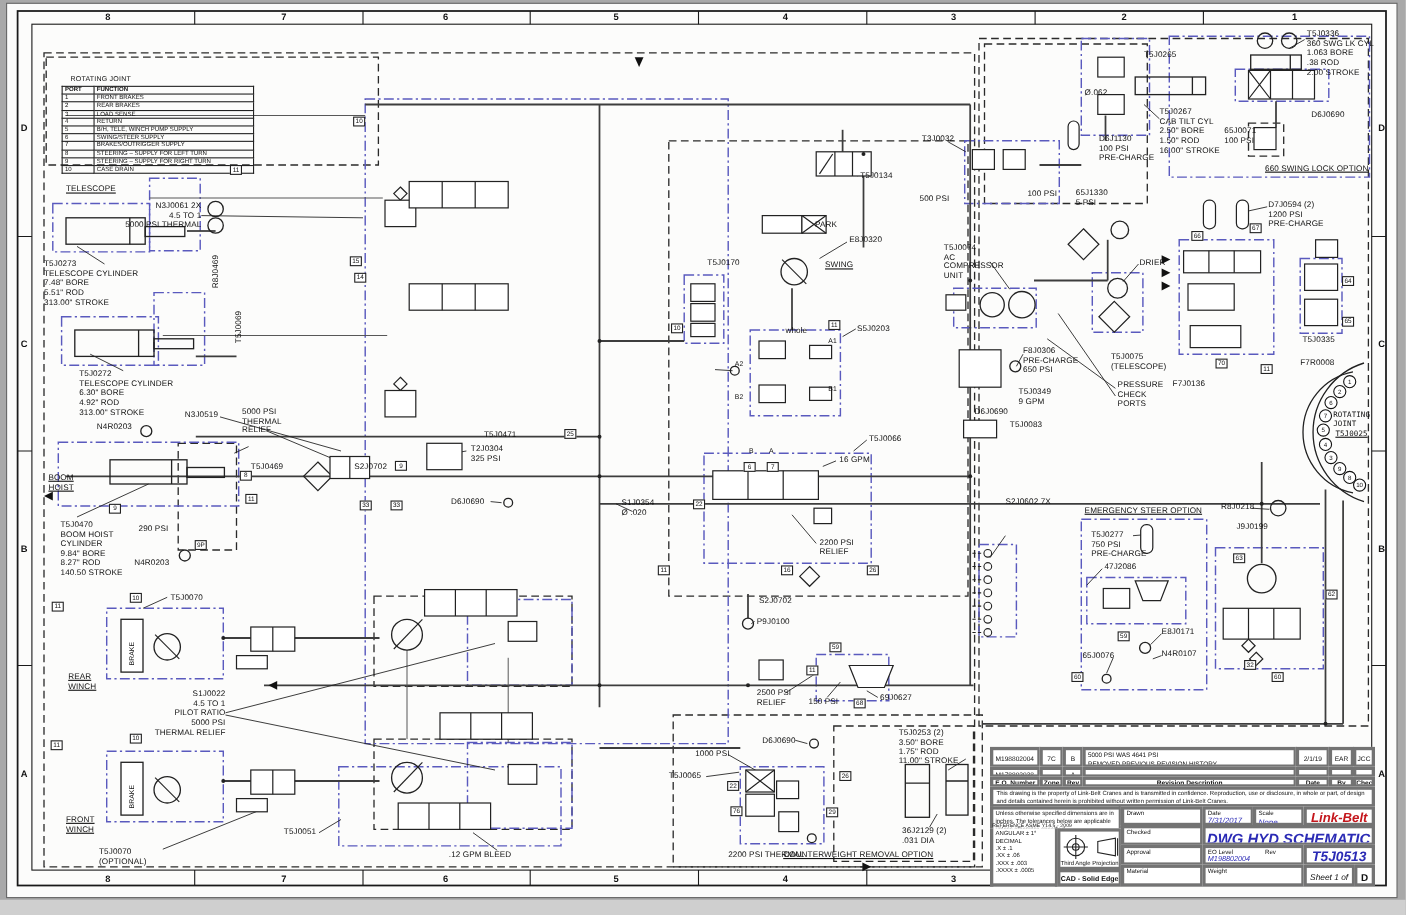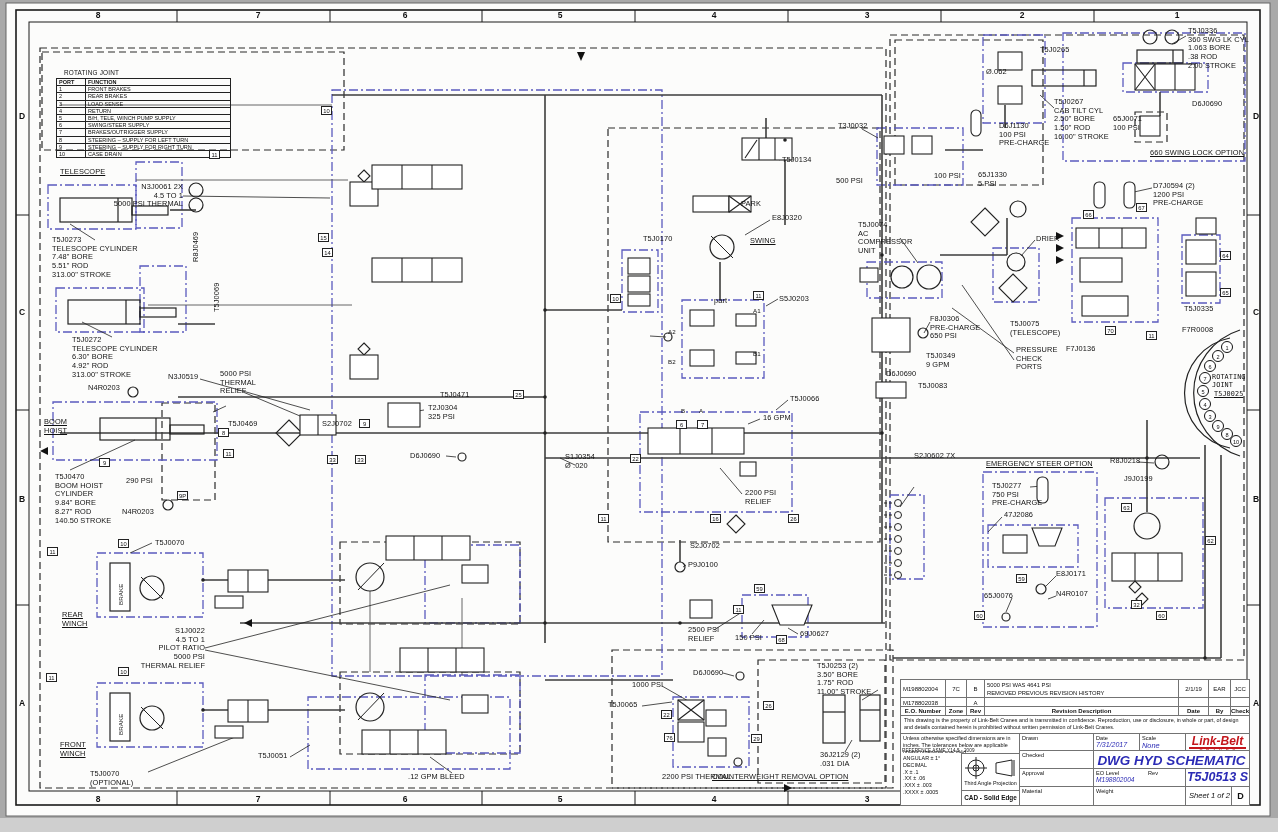--- a/index.html
+++ b/index.html
@@ -12,21 +12,21 @@
   .lbl.ra{text-align:right;}
   .lbl.sm{font-size:6.2px;}
   .lbl.rot{transform:rotate(-90deg);transform-origin:left top;}
   .tag{position:absolute;min-width:11px;height:9px;padding:0 1px;border:1px solid #222;background:#fff;font-size:5.8px;line-height:9px;text-align:center;color:#111;box-sizing:border-box;}
   .port{position:absolute;width:12px;height:12px;border:1px solid #111;border-radius:50%;background:#fff;font-size:5.6px;line-height:12px;text-align:center;color:#111;box-sizing:border-box;}
   .rjt{position:absolute;left:56px;top:78px;border-collapse:collapse;}
   .rjt td{border:1px solid #222;font-size:5.5px;line-height:6.2px;padding:0 2px;color:#111;white-space:nowrap;}
   .rjt .c1{width:24px;}
   .rjt-title{position:absolute;left:64px;top:69px;font-size:6.4px;color:#111;letter-spacing:.2px;}
   
-  .cell{position:absolute;border:1px solid #737373;box-sizing:border-box;font-size:6px;color:#111;background:#fff;overflow:hidden;}
+  .cell{position:absolute;border:3px solid #737373;box-sizing:border-box;font-size:6px;color:#111;background:#fff;overflow:hidden;}
   .cell .cl{font-size:5.6px;padding:1px 0 0 2px;display:block;}
   .hv{color:#2b2bb5;font-style:italic;}
   .tb-title{font-size:13.5px;font-weight:bold;text-align:center;line-height:19px;}
   .tb-num{font-size:12.5px;font-weight:bold;text-align:center;line-height:16px;}
   .logo1{display:block;color:#c4161c;font-weight:bold;font-style:italic;font-size:12px;line-height:12px;text-align:center;border-bottom:2px solid #c4161c;margin:1px 3px 0 3px;}
   .logo2{display:block;color:#c4161c;font-size:4.6px;letter-spacing:3.4px;text-align:center;padding-left:3px;}
   .tiny{font-size:5.4px;line-height:1.25;}
 </style>
 </head>
 <body>
@@ -456,39 +456,39 @@
           <td>10</td>
           <td>CASE DRAIN</td>
         </tr>
 </tbody>
     </table>
 
 <div class="lbl u" style="left:60px;top:168px">TELESCOPE</div>
 <div class="lbl ra" style="left:68px;top:183px;width:115px">N3J0061 2X
 4.5 TO 1
 5000 PSI THERMAL</div>
-<div class="lbl" style="left:52px;top:236px">T5J0273
+<div class="lbl" style="left:40px;top:236px">T5J0273
 TELESCOPE CYLINDER
 7.48" BORE
 5.51" ROD
 313.00" STROKE</div>
 <div class="lbl rot" style="left:192px;top:262px">R8J0469</div>
 <div class="lbl rot" style="left:213px;top:312px">T5J0069</div>
 <div class="lbl" style="left:72px;top:336px">T5J0272
 TELESCOPE CYLINDER
 6.30" BORE
 4.92" ROD
 313.00" STROKE</div>
 <div class="lbl" style="left:168px;top:373px">N3J0519</div>
 <div class="lbl" style="left:220px;top:370px">5000 PSI
 THERMAL
 RELIEF</div>
 <div class="lbl" style="left:88px;top:384px">N4R0203</div>
 <div class="lbl" style="left:228px;top:420px">T5J0469</div>
-<div class="lbl u" style="left:44px;top:418px">BOOM
+<div class="lbl u" style="left:44px;top:430px">BOOM
 HOIST</div>
 <div class="lbl" style="left:55px;top:473px">T5J0470
 BOOM HOIST
 CYLINDER
 9.84" BORE
 8.27" ROD
 140.50 STROKE</div>
 <div class="lbl" style="left:126px;top:477px">290 PSI</div>
 <div class="lbl" style="left:122px;top:508px">N4R0203</div>
 <div class="lbl" style="left:155px;top:539px">T5J0070</div>
@@ -513,21 +513,21 @@
 <div class="lbl" style="left:322px;top:420px">S2J0702</div>
 <div class="lbl" style="left:410px;top:452px">D6J0690</div>
 <div class="lbl" style="left:565px;top:453px">S1J0354
 Ø .020</div>
 <div class="lbl" style="left:643px;top:235px">T5J0170</div>
 <div class="lbl" style="left:782px;top:156px">T5J0134</div>
 <div class="lbl" style="left:741px;top:200px">PARK</div>
 <div class="lbl" style="left:772px;top:214px">E8J0320</div>
 <div class="lbl u" style="left:750px;top:237px">SWING</div>
 <div class="lbl" style="left:779px;top:295px">S5J0203</div>
-<div class="lbl" style="left:714px;top:297px">part</div>
+<div class="lbl" style="left:714px;top:297px">whole</div>
 <div class="lbl sm" style="left:753px;top:307px">A1</div>
 <div class="lbl sm" style="left:668px;top:328px">A2</div>
 <div class="lbl sm" style="left:753px;top:350px">B1</div>
 <div class="lbl sm" style="left:668px;top:358px">B2</div>
 <div class="lbl" style="left:612px;top:331px"></div>
 <div class="lbl" style="left:790px;top:395px">T5J0066</div>
 <div class="lbl" style="left:763px;top:414px">16 GPM</div>
 <div class="lbl sm" style="left:681px;top:407px">B</div>
 <div class="lbl sm" style="left:699px;top:407px">A</div>
 <div class="lbl" style="left:745px;top:489px">2200 PSI
@@ -545,21 +545,21 @@
 3.50" BORE
 1.75" ROD
 11.00" STROKE</div>
 <div class="lbl" style="left:820px;top:751px">36J2129 (2)
 .031 DIA</div>
 <div class="lbl" style="left:662px;top:773px">2200 PSI THERMAL</div>
 <div class="lbl u" style="left:712px;top:773px">COUNTERWEIGHT REMOVAL OPTION</div>
 <div class="lbl" style="left:838px;top:122px">T3J0032</div>
 <div class="lbl" style="left:836px;top:177px">500 PSI</div>
 <div class="lbl" style="left:934px;top:172px">100 PSI</div>
-<div class="lbl" style="left:986px;top:68px">Ø.062</div>
+<div class="lbl" style="left:986px;top:80px">Ø.062</div>
 <div class="lbl" style="left:1040px;top:46px">T5J0265</div>
 <div class="lbl" style="left:1054px;top:98px">T5J0267
 CAB TILT CYL
 2.50" BORE
 1.50" ROD
 16.00" STROKE</div>
 <div class="lbl" style="left:999px;top:122px">D6J1130
 100 PSI
 PRE-CHARGE</div>
 <div class="lbl" style="left:978px;top:171px">65J1330

